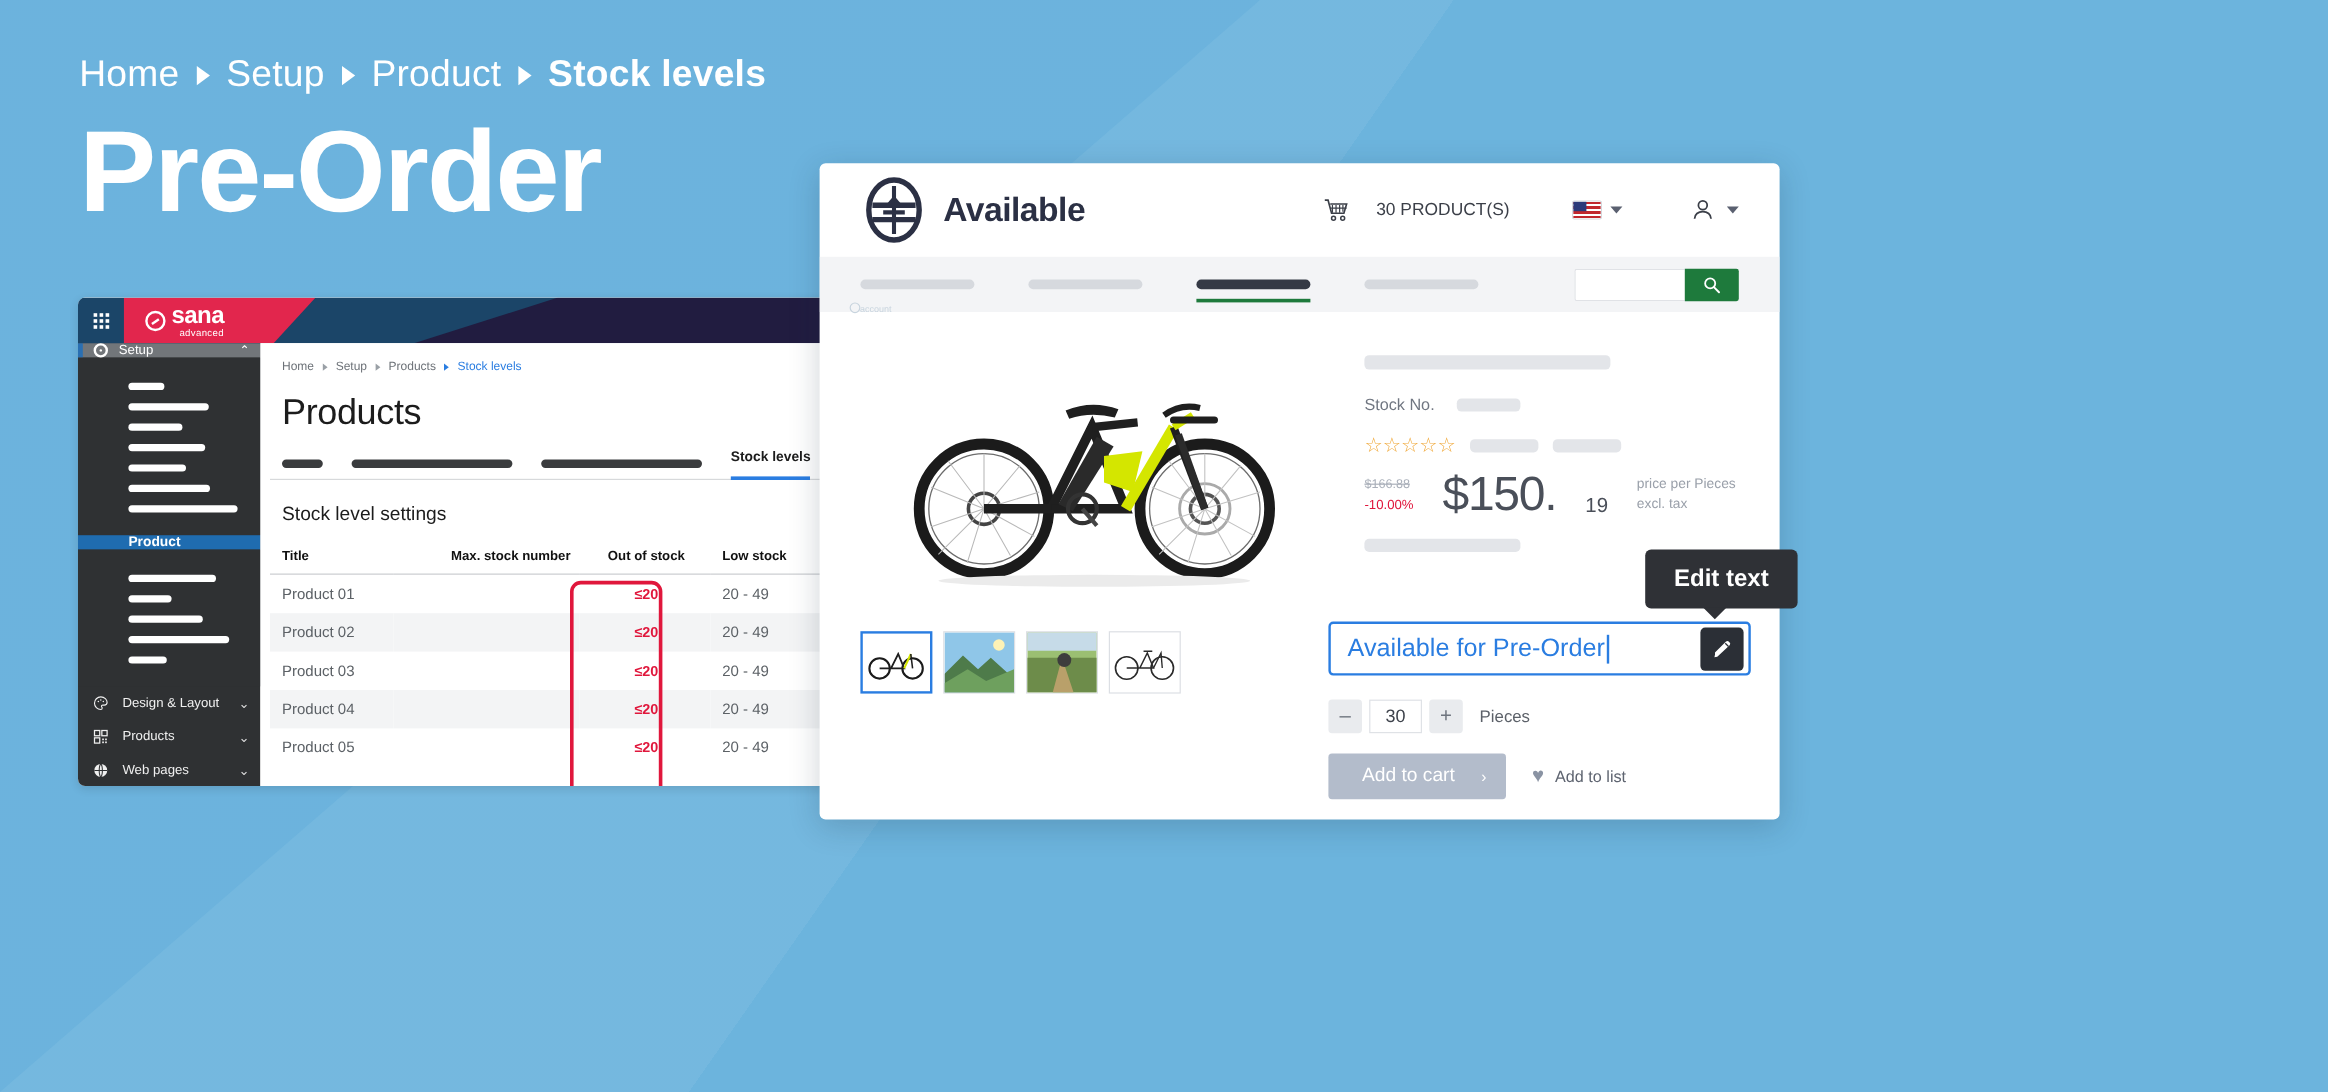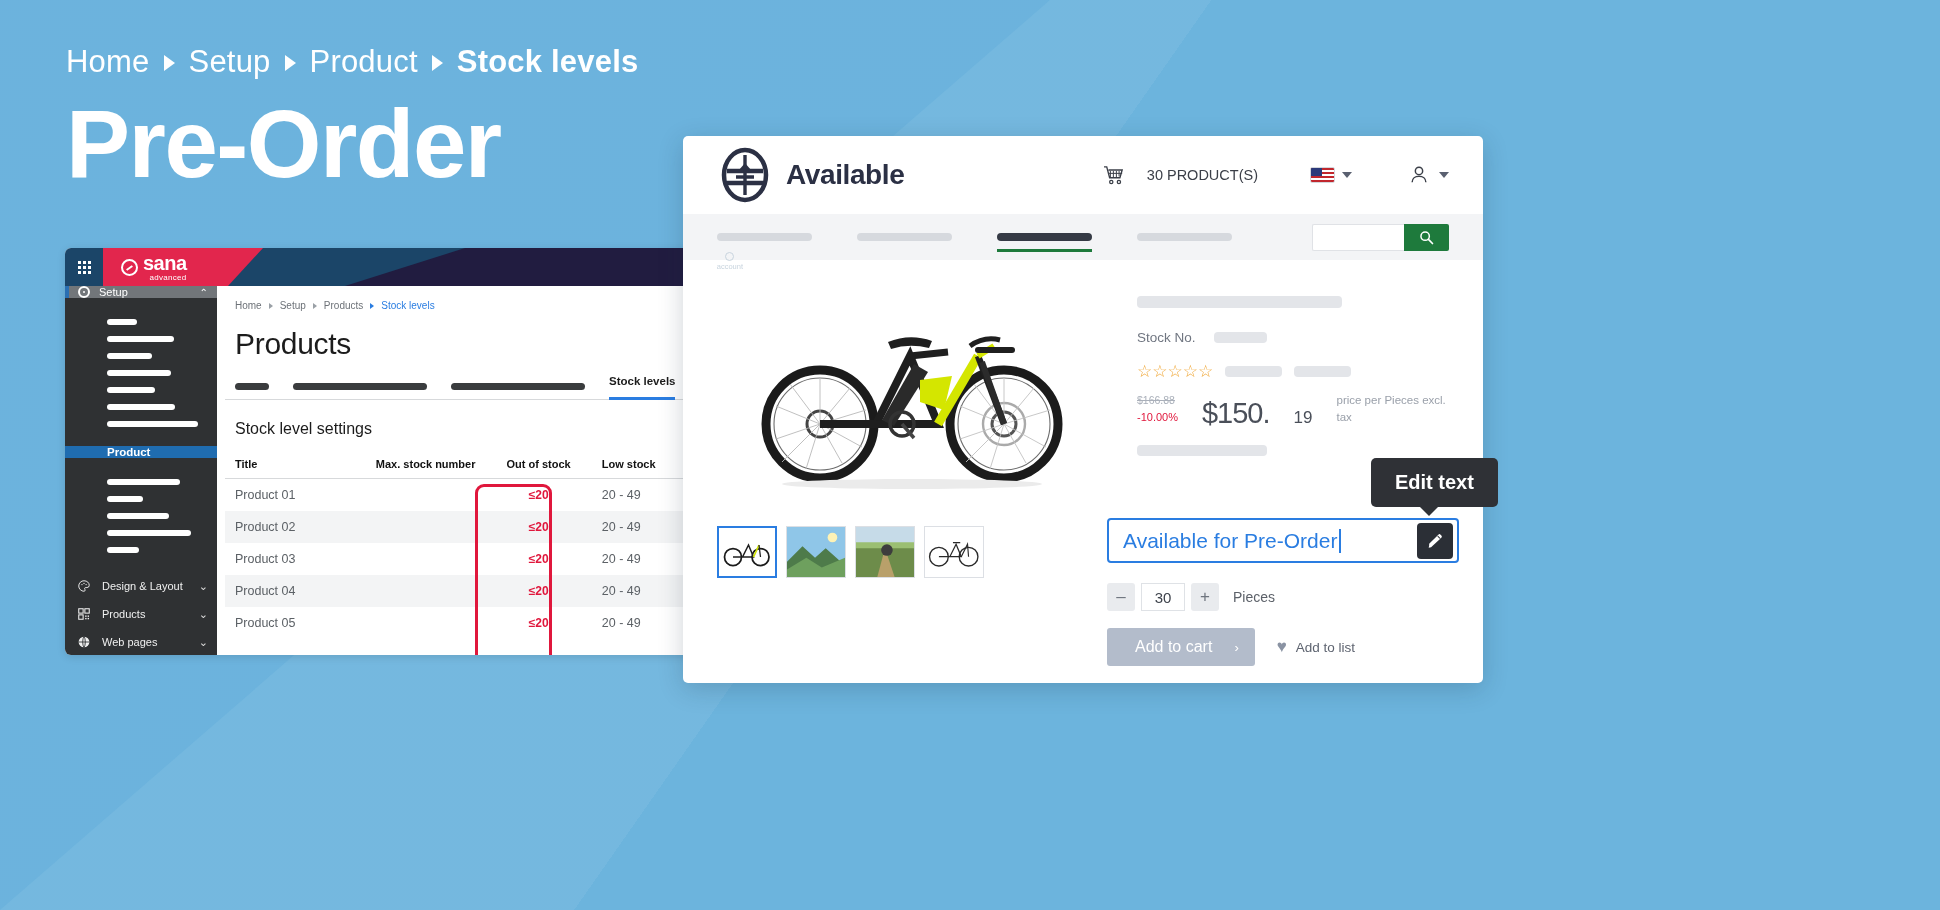--- a/index.html
+++ b/index.html
@@ -99,21 +99,21 @@
   #sana-logo-mark::after {
     content: ""; position: absolute; left: 3px; top: 6px;
     width: 7px; height: 2px; background: #fff; transform: rotate(-35deg);
   }
   #sana-logo-text { display:flex; flex-direction: column; line-height: 1; }
   #sana-logo-text .name { color: #fff; font-size: 20px; font-weight: bold; letter-spacing: -0.5px; }
   #sana-logo-text .sub { color: #fff; font-size: 8px; text-align: right; margin-top: 1px; letter-spacing: .3px;}
   #admin-account {
     position: absolute; right: 22px; top: 4px;
     color: #c8d4de; font-size: 7.5px; text-align: center; z-index: 3;
-    display:flex; flex-direction:column; align-items:center;
+    display:flex; flex-direction:row; align-items:center;
   }
   #admin-account .person {
     width: 9px; height: 9px; border-radius: 50%; border: 1.4px solid #c8d4de; margin-bottom: 1px;
   }
 
   #admin-body { display: flex; height: 369px; }
   #admin-sidebar {
     width: 152px; background: #2f3133; flex: 0 0 152px;
     display: flex; flex-direction: column;
   }
@@ -264,21 +264,21 @@
   #ws-itemno-label { font-size: 13.5px; color: #707681; }
   #ws-itemno-ph { height: 11px; width: 53px; }
   #ws-rating-row { display:flex; align-items:center; gap: 12px; margin-top: 18px; }
   #ws-stars { display:flex; gap: 3px; color: #f0a93b; font-size: 17px; line-height: 1; }
   #ws-rating-ph1 { height: 11px; width: 57px; }
   #ws-rating-ph2 { height: 11px; width: 57px; }
   #ws-price-row { display:flex; align-items: flex-end; gap: 24px; margin-top: 12px; }
   #ws-price-old-col { display:flex; flex-direction: column; padding-bottom: 5px;}
   #ws-price-old { font-size: 10.5px; color: #aab0ba; text-decoration: line-through; }
   #ws-price-disc { font-size: 11px; color: #e0173c; margin-top: 5px; }
-  #ws-price-main { font-size: 29px; color: #4a4f59; letter-spacing: -1px; line-height: 1; text-align: right; }
+  #ws-price-main { font-size: 40px; color: #4a4f59; letter-spacing: -1px; line-height: 1; text-align: right; }
   #ws-price-cents { font-size: 17px; color: #4a4f59; vertical-align: super; }
   #ws-price-note { font-size: 11.5px; color: #9aa0aa; line-height: 1.45; padding-bottom: 3px; }
   #ws-desc-ph { height: 11px; width: 130px; margin-top: 17px; }
 
   #edit-tooltip {
     position: absolute;
     left: 1371px; top: 458px;
     background: #2f3136; color: #fff;
     font-size: 20px; font-weight: bold;
     padding: 13px 24px; border-radius: 5px;

